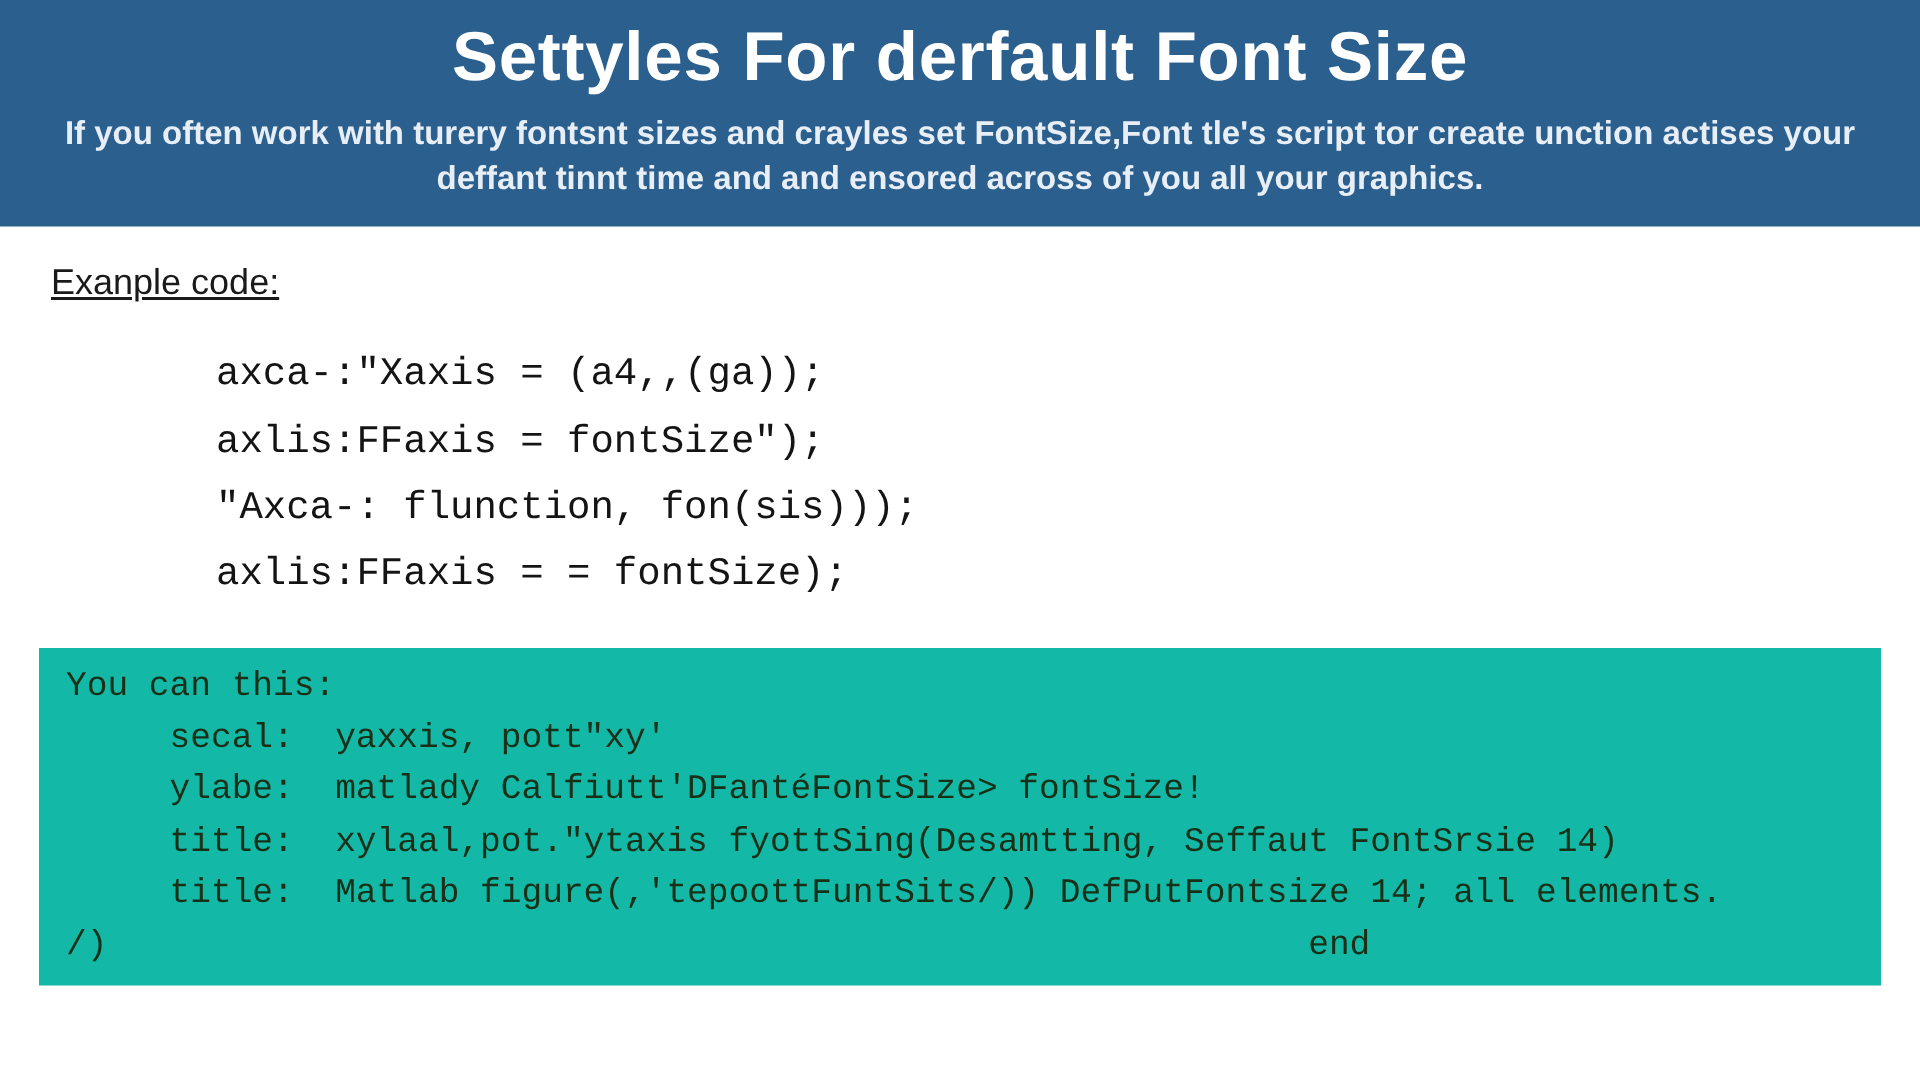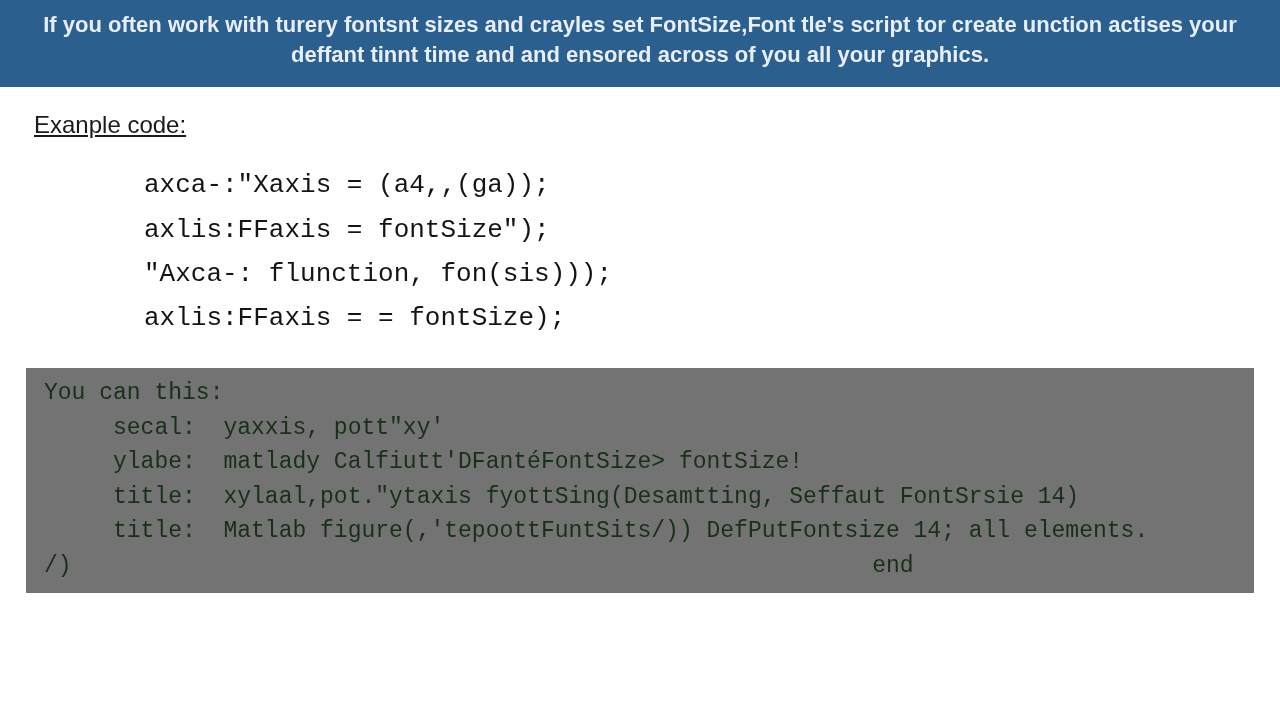--- a/index.html
+++ b/index.html
@@ -40,34 +40,35 @@
   .code-block-1 {
     font-family: "Consolas", "Courier New", monospace;
     font-size: 26px;
     color: #141414;
     line-height: 1.7;
     padding-left: 110px;
     margin-bottom: 28px;
     white-space: pre;
   }
   .tip-box {
-    background: #737373;
+    background: #14b8a6;
     margin: 0 -8px;
     padding: 8px 18px 10px 18px;
     font-family: "Consolas", "Courier New", monospace;
     font-size: 23px;
     color: #183018;
     line-height: 1.5;
     white-space: pre;
   }
 </style>
 </head>
 <body>
 
 <div class="header">
+  <h1>Settyles For derfault Font Size</h1>
   <p>If you often work with turery fontsnt sizes and crayles set FontSize,Font tle's script tor create unction actises your deffant tinnt time and and ensored across of you all your graphics.</p>
 </div>
 
 <div class="body-area">
   <div class="example-label">Exanple code:</div>
   <div class="code-block-1">axca-:"Xaxis = (a4,,(ga));
 axlis:FFaxis = fontSize");
 "Axca-: flunction, fon(sis)));
 axlis:FFaxis = = fontSize);</div>
 

